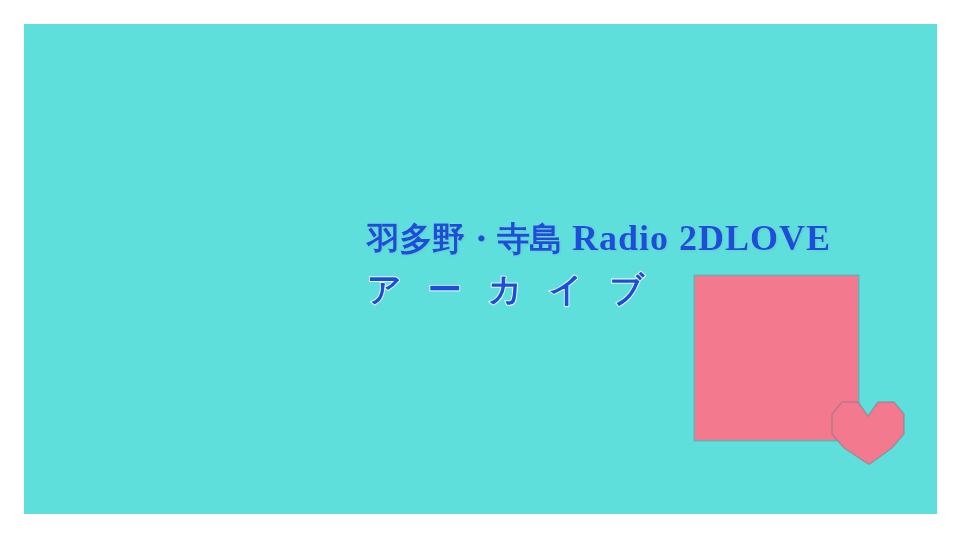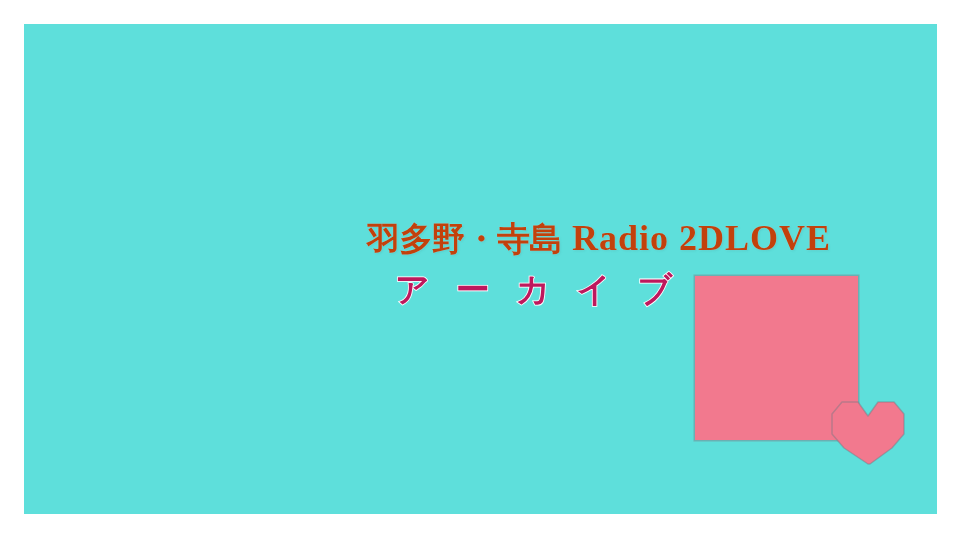--- a/index.html
+++ b/index.html
@@ -70,21 +70,21 @@
     top: 216px;
     z-index: 4;
     width: 560px;
   }
 
   #title-main {
     font-family: "Liberation Serif", "DejaVu Serif", serif;
     font-weight: bold;
     font-size: 35px;
     line-height: 44px;
-    color: #c2410c;
+    color: #1d4ed8;
     white-space: nowrap;
     letter-spacing: 0.5px;
     text-shadow:
       0 0 1px rgba(255, 255, 255, 0.55),
       1px 1px 2px rgba(70, 170, 170, 0.30);
   }
 
   #title-main .jp-part {
     font-family: "DejaVu Sans", "Liberation Sans", sans-serif;
     font-weight: bold;
@@ -101,26 +101,25 @@
 
   #title-sub {
     margin-top: 5px;
     font-family: "DejaVu Sans", "Liberation Sans", sans-serif;
     font-weight: bold;
     font-size: 34px;
     line-height: 46px;
     letter-spacing: 26px;
     white-space: nowrap;
     
-    color: #be185d;
+    color: #1d4ed8;
     -webkit-text-stroke: 1.6px #ffffff;
     text-shadow:
       0 0 2px rgba(255, 255, 255, 0.55);
     paint-order: stroke fill;
-    margin-left: 28px;
   }
 </style>
 </head>
 <body>
 
 <div id="title-card">
 
   <div id="teal-panel"></div>
 
   <div id="pink-square"></div>

